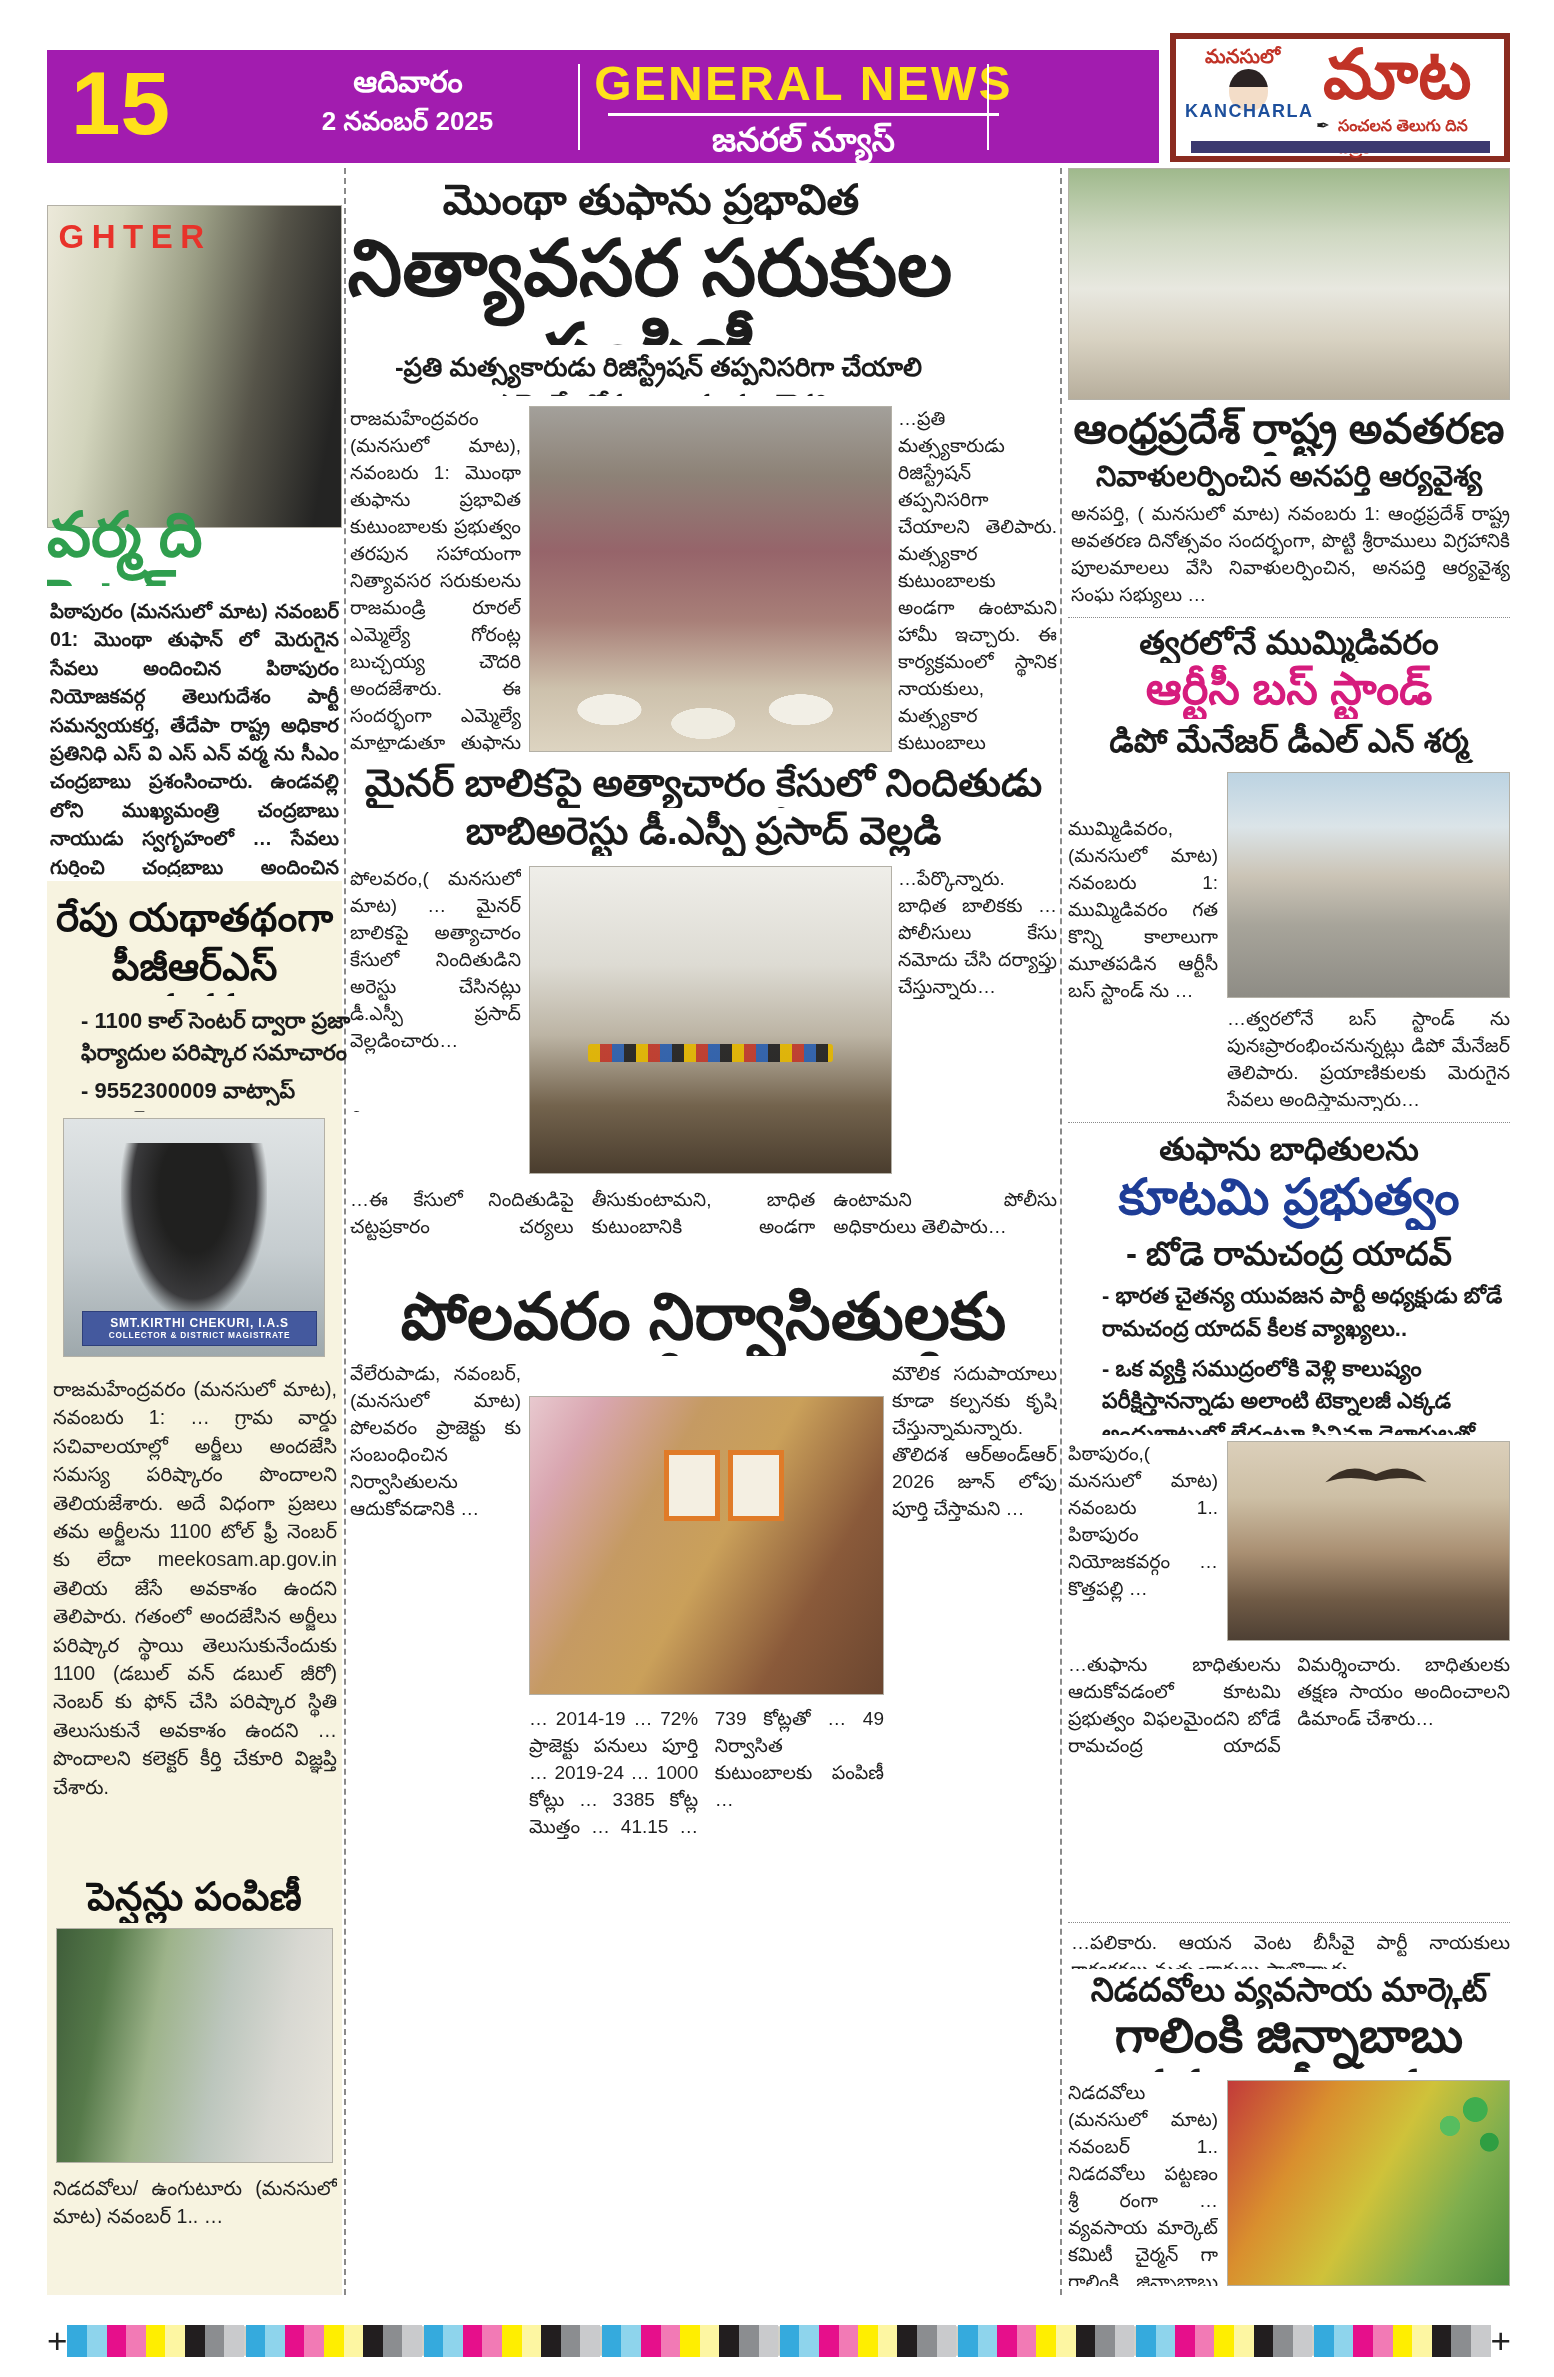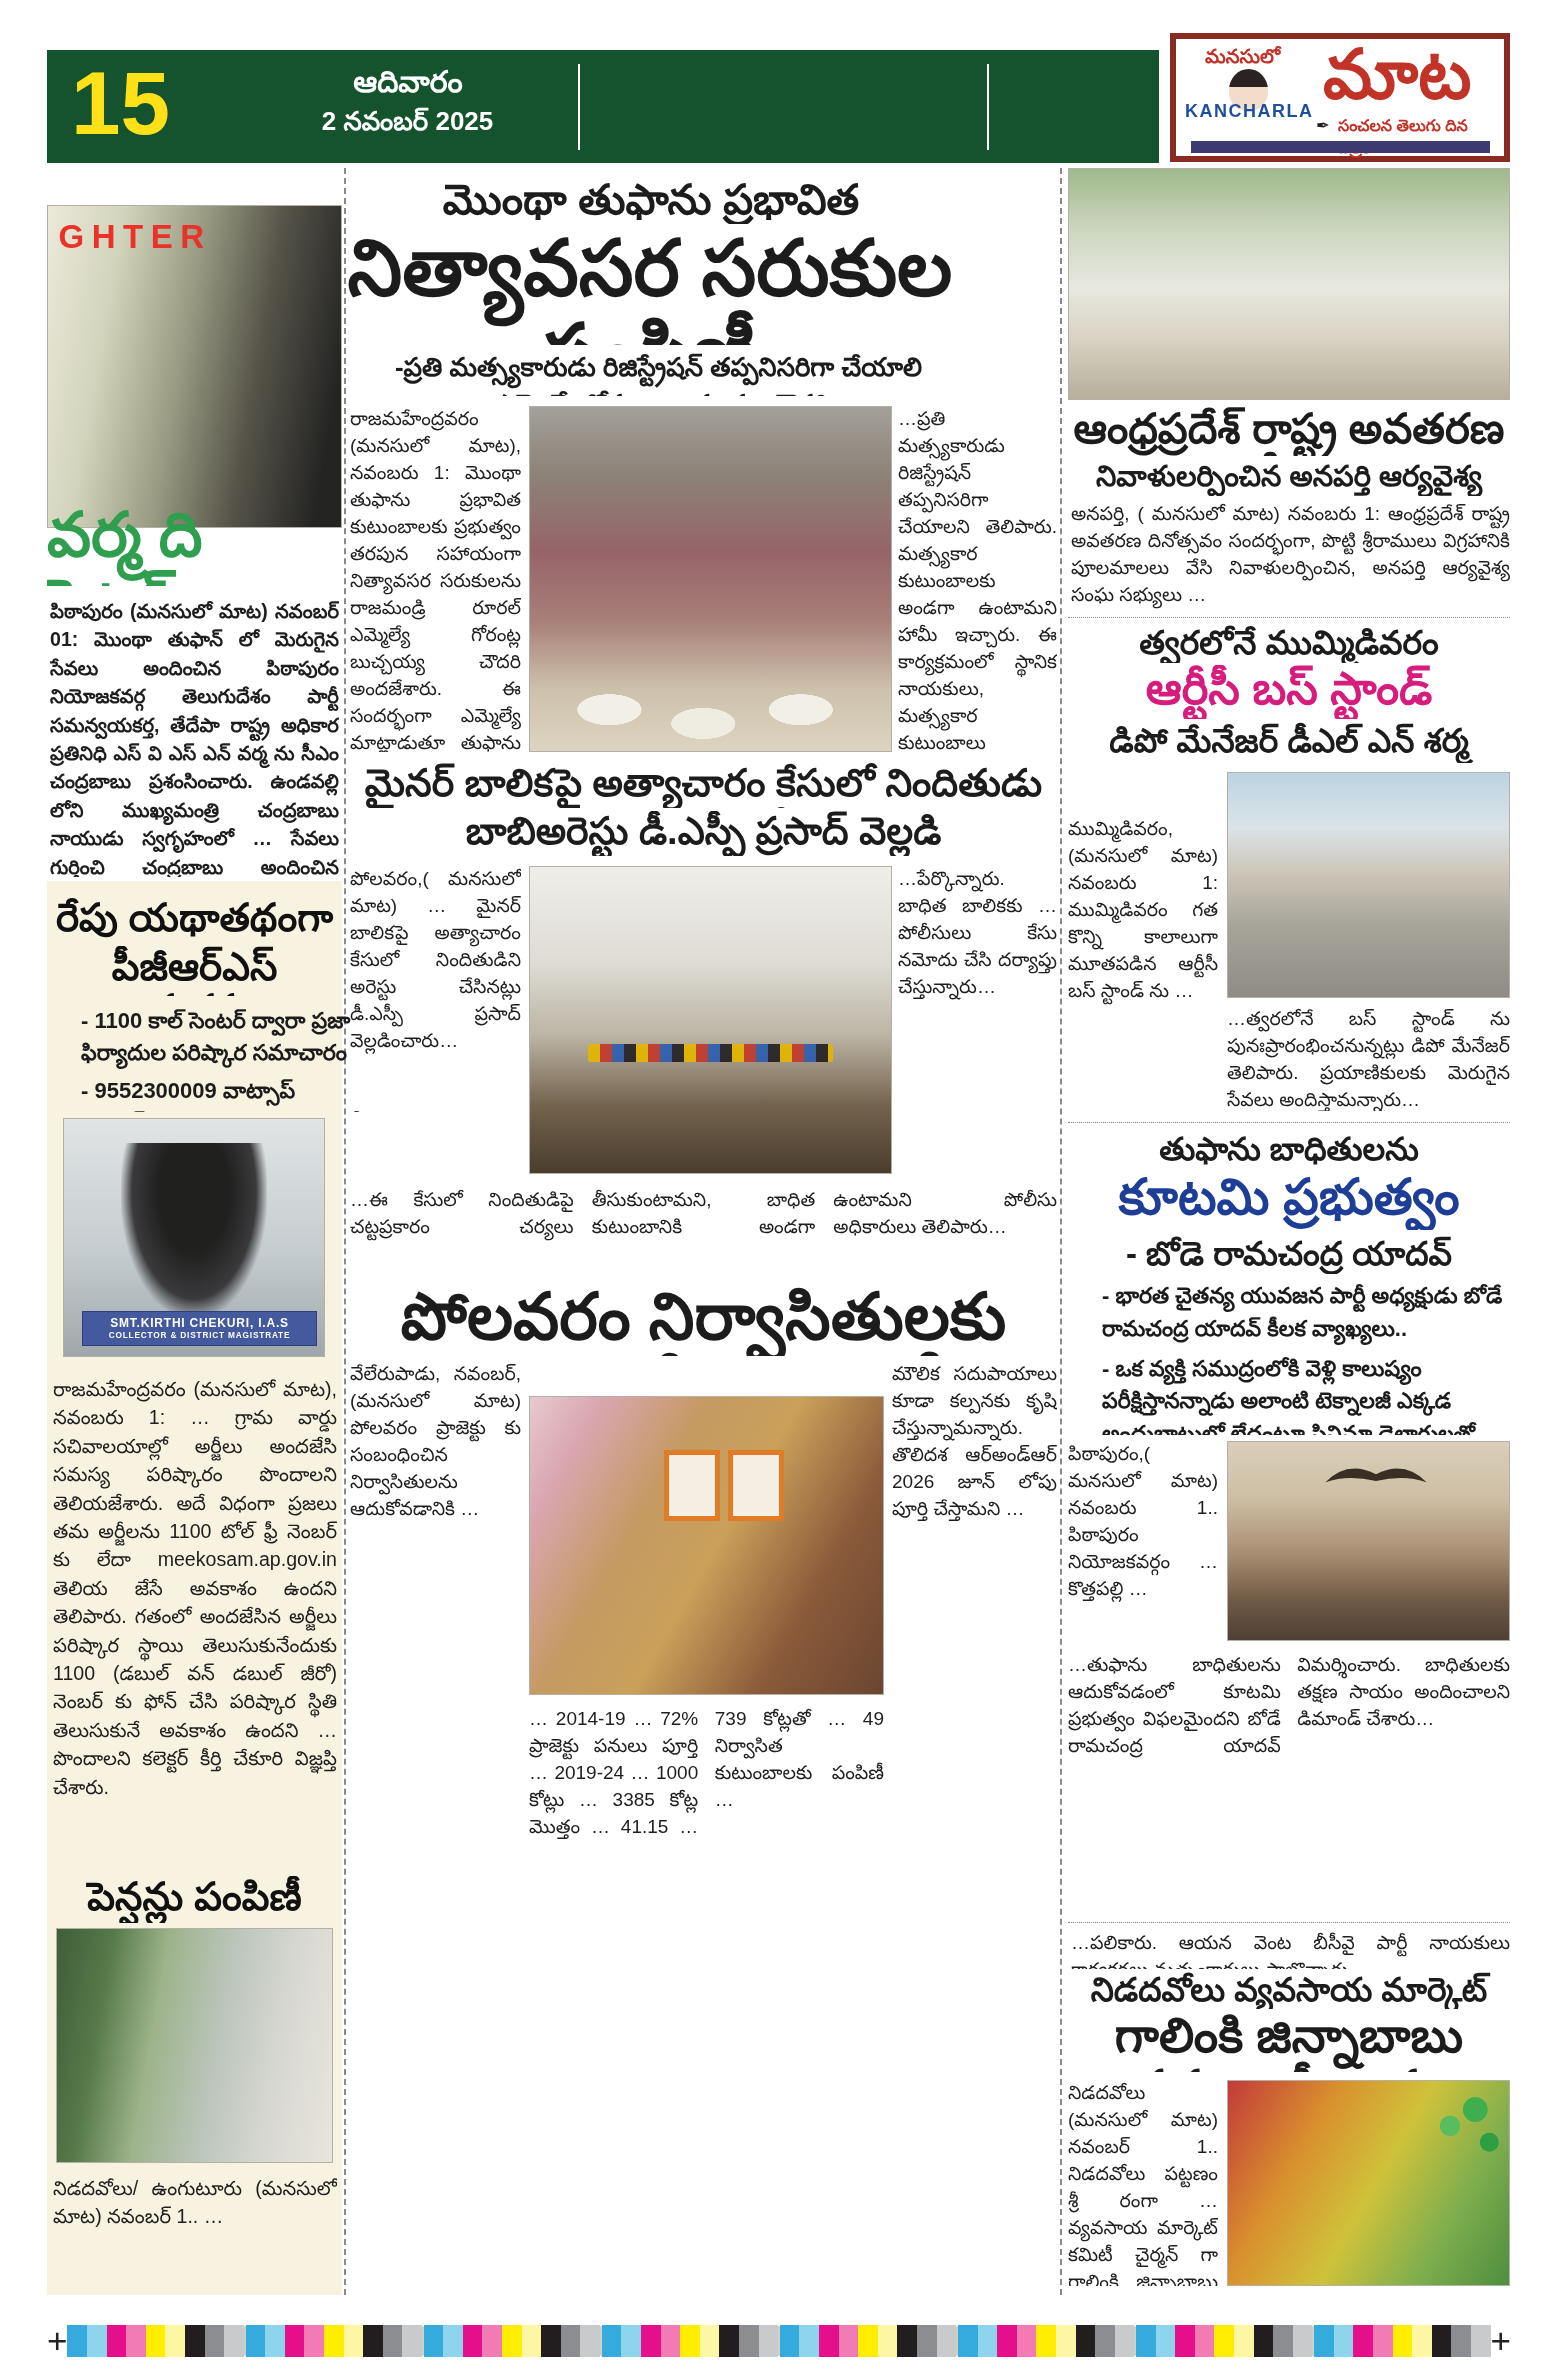--- a/index.html
+++ b/index.html
@@ -4,21 +4,21 @@
 <style>
   html,body{margin:0;padding:0;background:#e9e9e9;}
   .page{position:relative;width:1555px;height:2377px;background:#ffffff;
         font-family:"Liberation Sans", sans-serif;color:#1c1c1c;overflow:hidden;margin:0 auto;}
   .abs{position:absolute;}
   .ctr{text-align:center;}
   .bodytext{font-size:19.6px;line-height:1.45;text-align:justify;color:#1e1e1e;overflow:hidden;}
   .bodysm{font-size:19px;line-height:1.42;text-align:justify;color:#1e1e1e;overflow:hidden;}
   .clip{overflow:hidden;margin-left:28px;}
   
-  .masthead-bar{background:#14532d;}
+  .masthead-bar{background:#a21caf;}
   .mast-num{font-size:89px;font-weight:800;color:#ffe11a;line-height:1;}
   .mast-white{color:#ffffff;font-weight:700;}
   .mast-sep{width:2.3px;background:#ffffff;}
   .gen-news{color:#ffe11a;font-weight:700;font-size:48px;letter-spacing:2.3px;line-height:1.1;}
   .gen-underline{height:3px;background:#ffffff;margin:3px auto 4.5px auto;}
   .gen-te{color:#ffffff;font-weight:700;font-size:33px;}
   .logo-box{background:#ffffff;border:6px solid #8a2b20;box-sizing:border-box;}
   .logo-red{color:#c13327;}
   .logo-blue{color:#1d4f9c;}
   .navy-bar{background:#3c3a70;}
@@ -75,20 +75,25 @@
 </head>
 <body>
 
 <div class="page">
 
   <div class="abs masthead-bar" style="left:47px;top:50px;width:1112px;height:113px;">
     <div class="abs mast-num" style="left:24px;top:9px;">15</div>
     <div class="abs mast-white ctr" style="left:188px;top:15px;width:346px;font-size:30px;">ఆదివారం</div>
     <div class="abs mast-white ctr" style="left:165px;top:56px;width:391px;font-size:26px;">2 నవంబర్ 2025</div>
     <div class="abs mast-sep" style="left:531px;top:13.5px;height:86px;"></div>
+    <div class="abs ctr" style="left:546px;top:7.5px;width:421px;">
+      <div class="gen-news">GENERAL NEWS</div>
+      <div class="gen-underline" style="width:391px;"></div>
+      <div class="gen-te">జనరల్ న్యూస్</div>
+    </div>
     <div class="abs mast-sep" style="left:940px;top:13.5px;height:86px;"></div>
   </div>
 
   <div class="abs logo-box" style="left:1170px;top:33px;width:340px;height:129px;">
     <div class="abs logo-red" style="left:29px;top:6px;font-size:19.6px;font-weight:700;">మనసులో</div>
     <div class="abs" style="left:53px;top:30px;width:39px;height:42px;border-radius:50% 50% 45% 45%;background:linear-gradient(180deg,#2b2323 42%,#f3ddc8 42%);"></div>
     <div class="abs logo-blue" style="left:9px;top:62px;font-size:18px;font-weight:800;letter-spacing:1.5px;">KANCHARLA</div>
     <div class="abs logo-red" style="left:147px;top:-4.5px;font-size:69px;font-weight:800;">మాట</div>
     <div class="abs" style="left:140px;top:77px;font-size:16.5px;">✒</div>
     <div class="abs logo-red" style="left:162px;top:78px;font-size:16px;font-weight:700;">సంచలన తెలుగు దిన పత్రిక</div>

